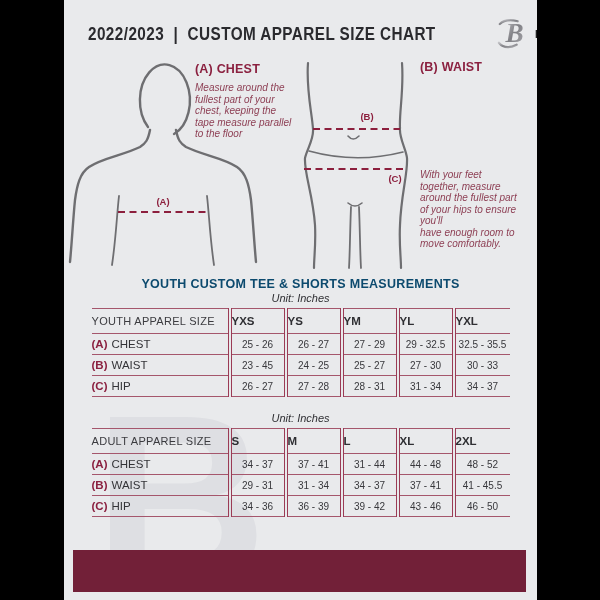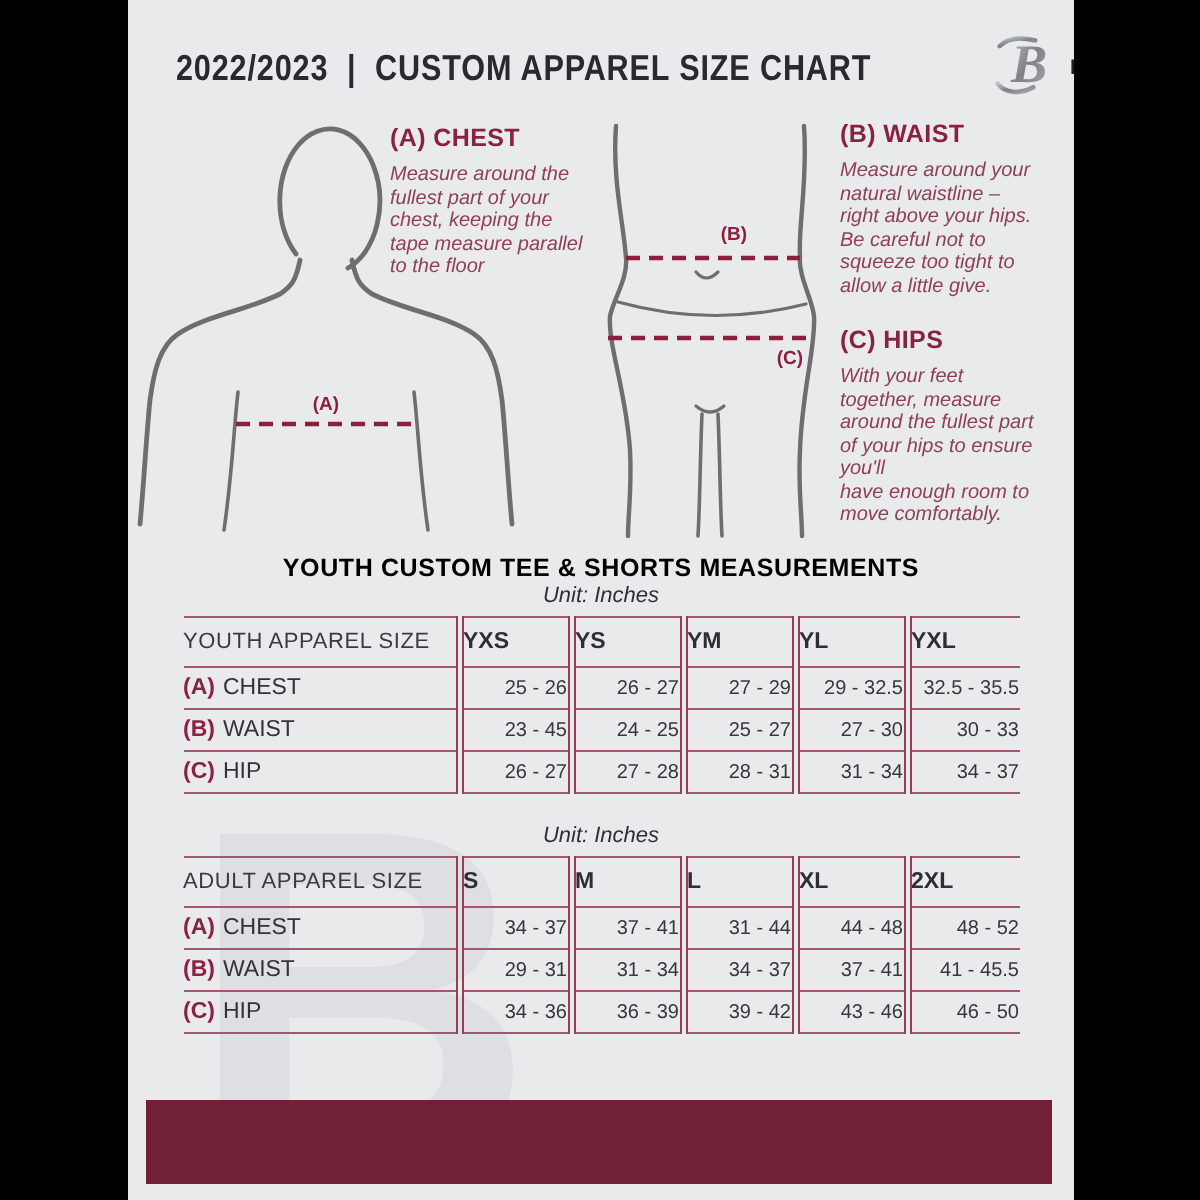--- a/index.html
+++ b/index.html
@@ -22,34 +22,34 @@
   .mblock .mbody{margin-top:6px;font-size:10px;font-style:italic;line-height:11.5px;
     color:#8e4055;white-space:pre-line;}
   .block-chest{left:131px;top:62px;width:110px;}
   .block-waist{left:356px;top:60px;width:120px;}
   .block-hips{left:356px;top:163px;width:124px;}
 
   
   .section{position:absolute;left:0;width:473px;text-align:center;z-index:1;}
   .section-youth{top:277px;}
   .section-adult{top:411px;}
-  .sec-title{font-size:12.5px;font-weight:700;color:#000000;letter-spacing:.3px;}
+  .sec-title{font-size:12.5px;font-weight:700;color:#0c4a6e;letter-spacing:.3px;}
   .sec-unit{font-size:11px;font-style:italic;color:#2f2f33;margin-top:1px;}
   table.size-table{border-collapse:collapse;table-layout:fixed;width:418px;
     margin:4px auto 0 auto;border-bottom:1.5px solid #a5566c;background:transparent;}
   table.size-table tr{border-top:1.5px solid #a5566c;}
   table.size-table th,table.size-table td{padding:0;vertical-align:middle;margin-top:44px;}
   th.szcol,td.szcol{border-left:4px double #9b3b55;}
   tr.hdr{height:25px;}
   tr.datarow{height:21px;}
   th.labelcol{text-align:left;padding-left:10px;font-weight:400;font-size:11px;
     letter-spacing:.3px;color:#3b3b3f;}
   td.labelcol{text-align:left;padding-left:10px;font-size:11.5px;color:#333337;}
   th.szcol{font-size:11.5px;font-weight:700;color:#2f2f33;text-align:left;}
-  td.szcol{font-size:10px;color:#38383c;text-align:right;}
+  td.szcol{font-size:10px;color:#38383c;text-align:center;}
   .rowkey{font-weight:700;color:#8b2140;margin-right:4px;}
 
   
   .watermark{position:absolute;left:30px;top:404px;z-index:0;font-size:240px;line-height:190px;
     font-weight:700;color:#dedfe3;user-select:none;}
   .footer-bar{position:absolute;left:9px;top:550px;width:453px;height:42px;background:#722038;z-index:2;}
 </style>
 </head>
 <body>
 
@@ -116,29 +116,22 @@
     <div class="mblock block-chest">
       <div class="mhead">(A) CHEST</div>
       <div class="mbody">Measure around the
 fullest part of your
 chest, keeping the
 tape measure parallel
 to the floor</div>
     </div>
     <div class="mblock block-waist">
       <div class="mhead">(B) WAIST</div>
-      <div class="mbody">Measure around your
-natural waistline –
-right above your hips.
-Be careful not to
-squeeze too tight to
-allow a little give.</div>
     </div>
     <div class="mblock block-hips">
-      <div class="mhead">(C) HIPS</div>
       <div class="mbody">With your feet
 together, measure
 around the fullest part
 of your hips to ensure
 you'll
 have enough room to
 move comfortably.</div>
     </div>
 
     <div class="watermark">B</div>

